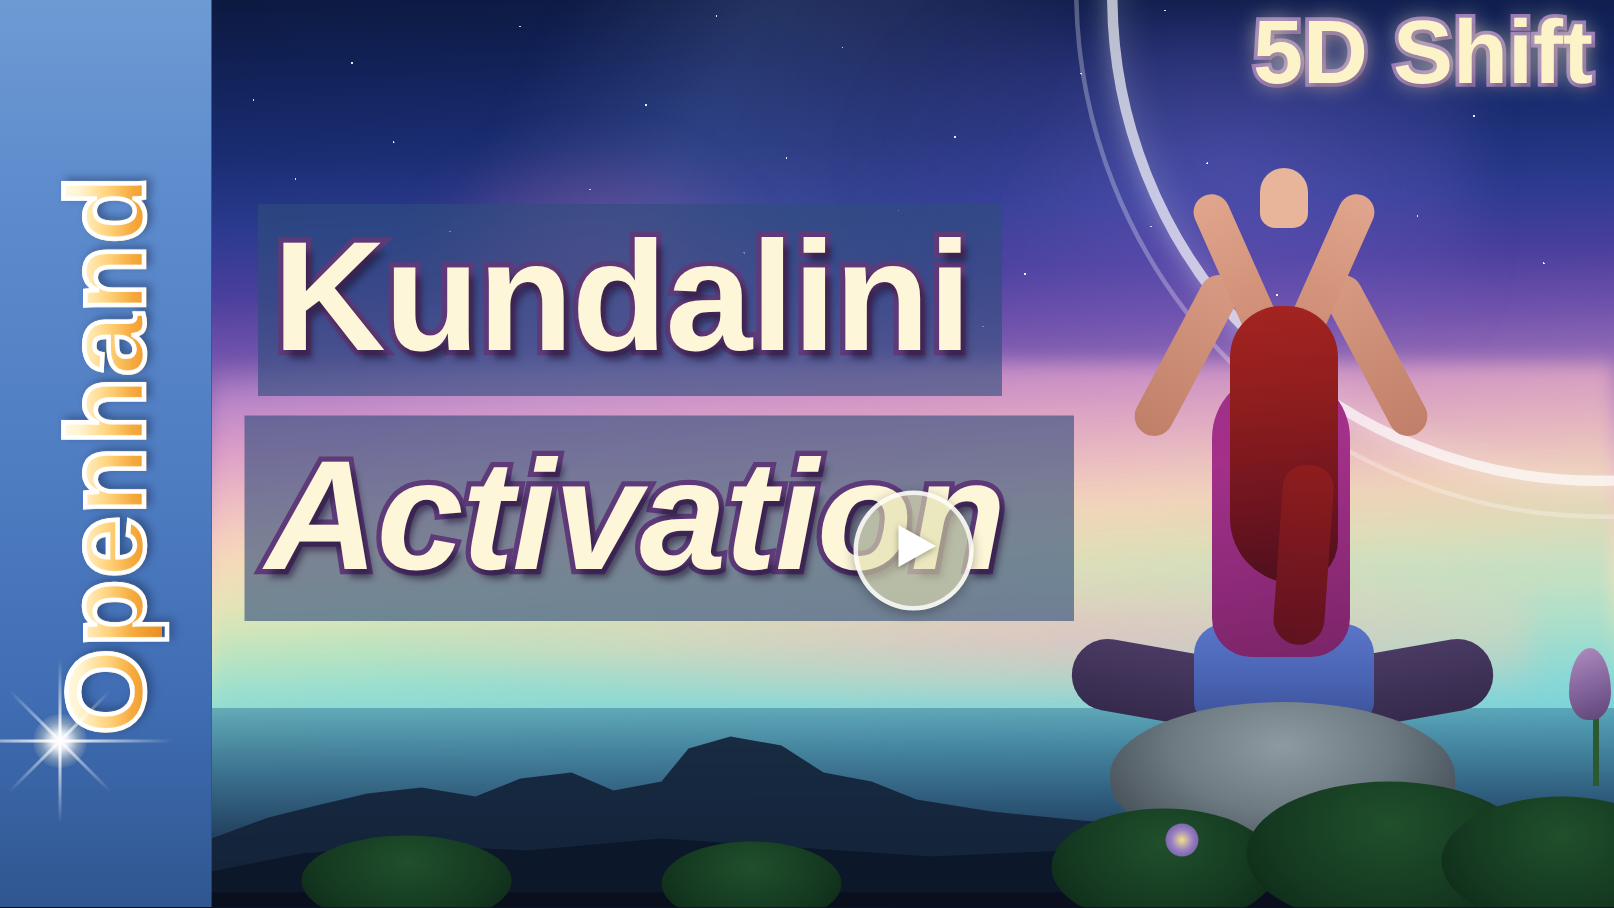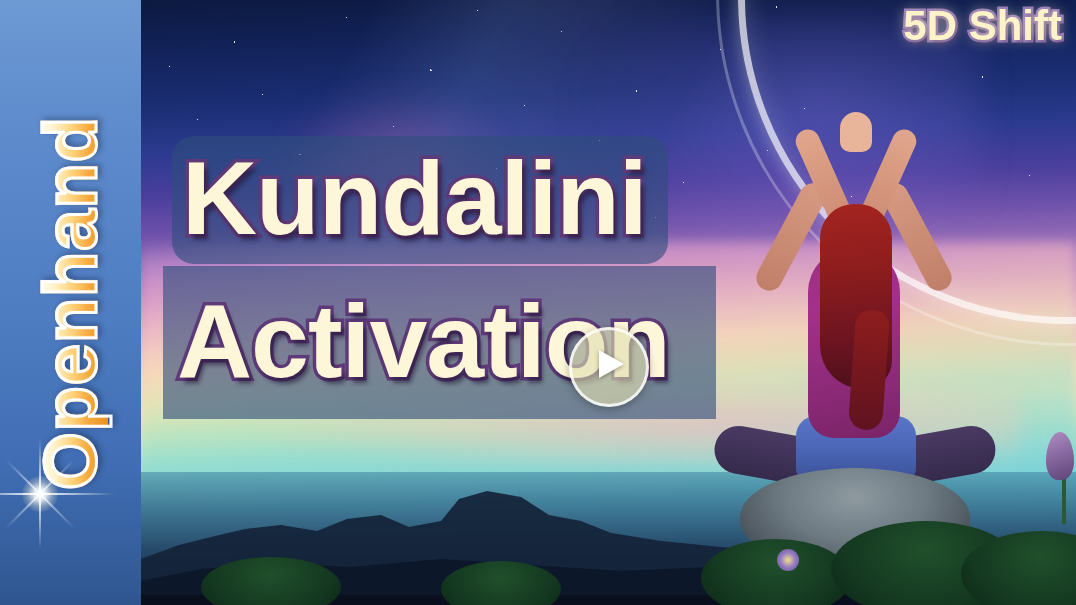--- a/index.html
+++ b/index.html
@@ -322,22 +322,22 @@
   .sparkle-d1 { transform: translate(-50%,-50%) rotate(45deg); }
   .sparkle-d2 { transform: translate(-50%,-50%) rotate(-45deg); }
 
   
   .title-box {
     position: absolute;
     background: rgba(46,78,124,0.62);
     display: flex;
     align-items: center;
   }
-  #title-line-1 { left: 172px; top: 136px; width: 496px; height: 128px; border-radius: 22px; }
-  #title-line-2 { left: 163px; top: 266px; width: 553px; height: 153px; }
+  #title-line-1 { left: 172px; top: 136px; width: 496px; height: 128px; }
+  #title-line-2 { left: 163px; top: 277px; width: 553px; height: 137px; font-style: italic; }
 
   .title-text {
     font-size: 104px;
     font-weight: 700;
     letter-spacing: -1px;
     line-height: 1;
     color: #fdf6d8;
     -webkit-text-stroke: 7px #5e3a78;
     paint-order: stroke fill;
     text-shadow: 4px 6px 4px rgba(30,18,50,0.55);
@@ -348,21 +348,21 @@
   #title-line-2 .title-text { padding-left: 14px; }
 
   
   .show-title {
     position: absolute;
     right: 14px; top: 6px;
     text-align: right;
     line-height: 0.96;
   }
   .show-line {
-    font-size: 42px;
+    font-size: 60px;
     font-weight: 700;
     color: #fdf3c8;
     -webkit-text-stroke: 5px #8f6fb4;
     paint-order: stroke fill;
     text-shadow: 0 0 14px rgba(255,245,200,0.75), 3px 4px 4px rgba(60,30,90,0.45);
     white-space: nowrap;
     display: block;
   }
   #show-line-2 { font-size: 60px; margin-top: 4px; }
 

